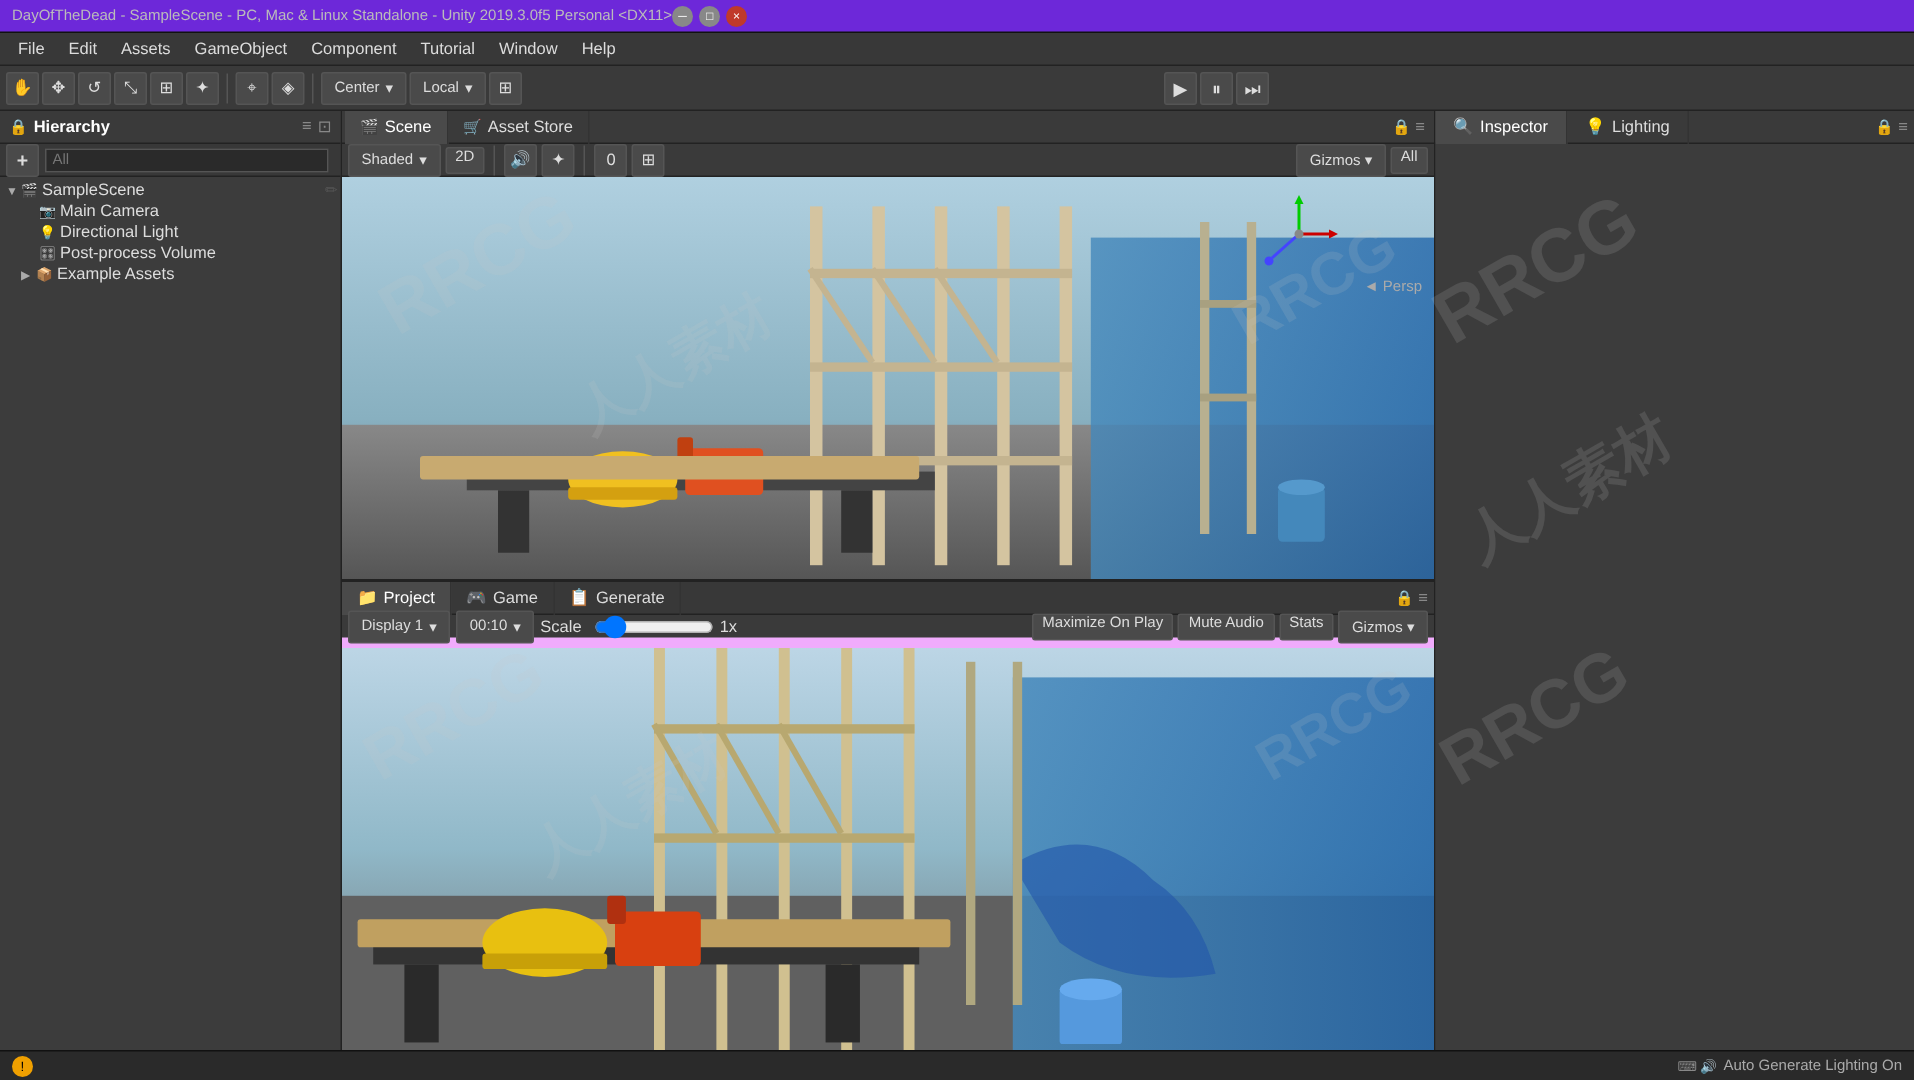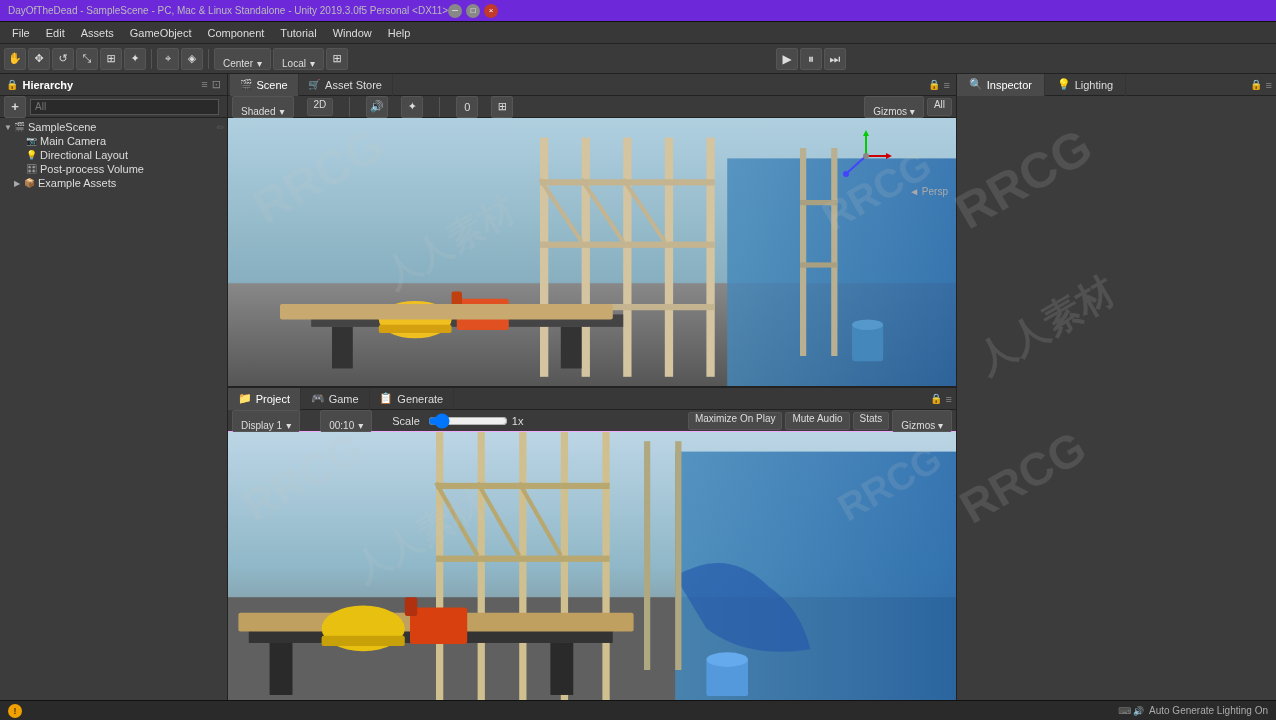--- a/index.html
+++ b/index.html
@@ -90,21 +90,21 @@
     .dropdown-btn {
       height: 22px;
       padding: 0 8px;
       background: #4a4a4a;
       border: 1px solid #555;
       color: #ddd;
       font-size: 10px;
       cursor: pointer;
       border-radius: 2px;
       display: flex;
-      align-items: flex-end;
+      align-items: center;
       gap: 4px;
     }
 
     
     #main-layout {
       display: flex;
       height: calc(720px - 22px - 22px - 30px - 20px);
     }
 
     
@@ -200,21 +200,21 @@
     .view-tab-icon { margin-right: 4px; font-size: 10px; }
 
     
     .scene-toolbar {
       height: 22px;
       background: #3a3a3a;
       display: flex;
       align-items: center;
       padding: 0 4px;
       border-bottom: 1px solid #222;
-      gap: 13px;
+      gap: 3px;
     }
     .scene-btn {
       height: 18px;
       padding: 0 6px;
       background: #4a4a4a;
       border: 1px solid #555;
       color: #ddd;
       font-size: 10px;
       cursor: pointer;
       border-radius: 2px;
@@ -329,22 +329,22 @@
     }
     .bottom-tab.active { background: #4a4a4a; color: #fff; }
 
     
     .game-toolbar {
       height: 22px;
       background: #3a3a3a;
       display: flex;
       align-items: center;
       padding: 0 4px;
-      border-bottom: 1px solid #f0abfc;
-      gap: 20px;
+      border-bottom: 7px solid #f0abfc;
+      gap: 4px;
     }
     .game-btn {
       height: 18px;
       padding: 0 6px;
       background: #4a4a4a;
       border: 1px solid #555;
       color: #ddd;
       font-size: 10px;
       cursor: pointer;
       border-radius: 2px;
@@ -487,21 +487,21 @@
         <span style="margin-left:auto;color:#555;font-size:10px;">✏</span>
       </div>
 
       <div class="hierarchy-item" style="padding-left:24px;">
         <span class="h-icon">📷</span>
         <span class="h-label">Main Camera</span>
       </div>
 
       <div class="hierarchy-item" style="padding-left:24px;">
         <span class="h-icon">💡</span>
-        <span class="h-label">Directional Layout</span>
+        <span class="h-label">Directional Light</span>
       </div>
 
       <div class="hierarchy-item" style="padding-left:24px;">
         <span class="h-icon">🎛</span>
         <span class="h-label">Post-process Volume</span>
       </div>
 
       <div class="hierarchy-item" style="padding-left:12px;">
         <span class="h-arrow">▶</span>
         <span class="h-icon">📦</span>

